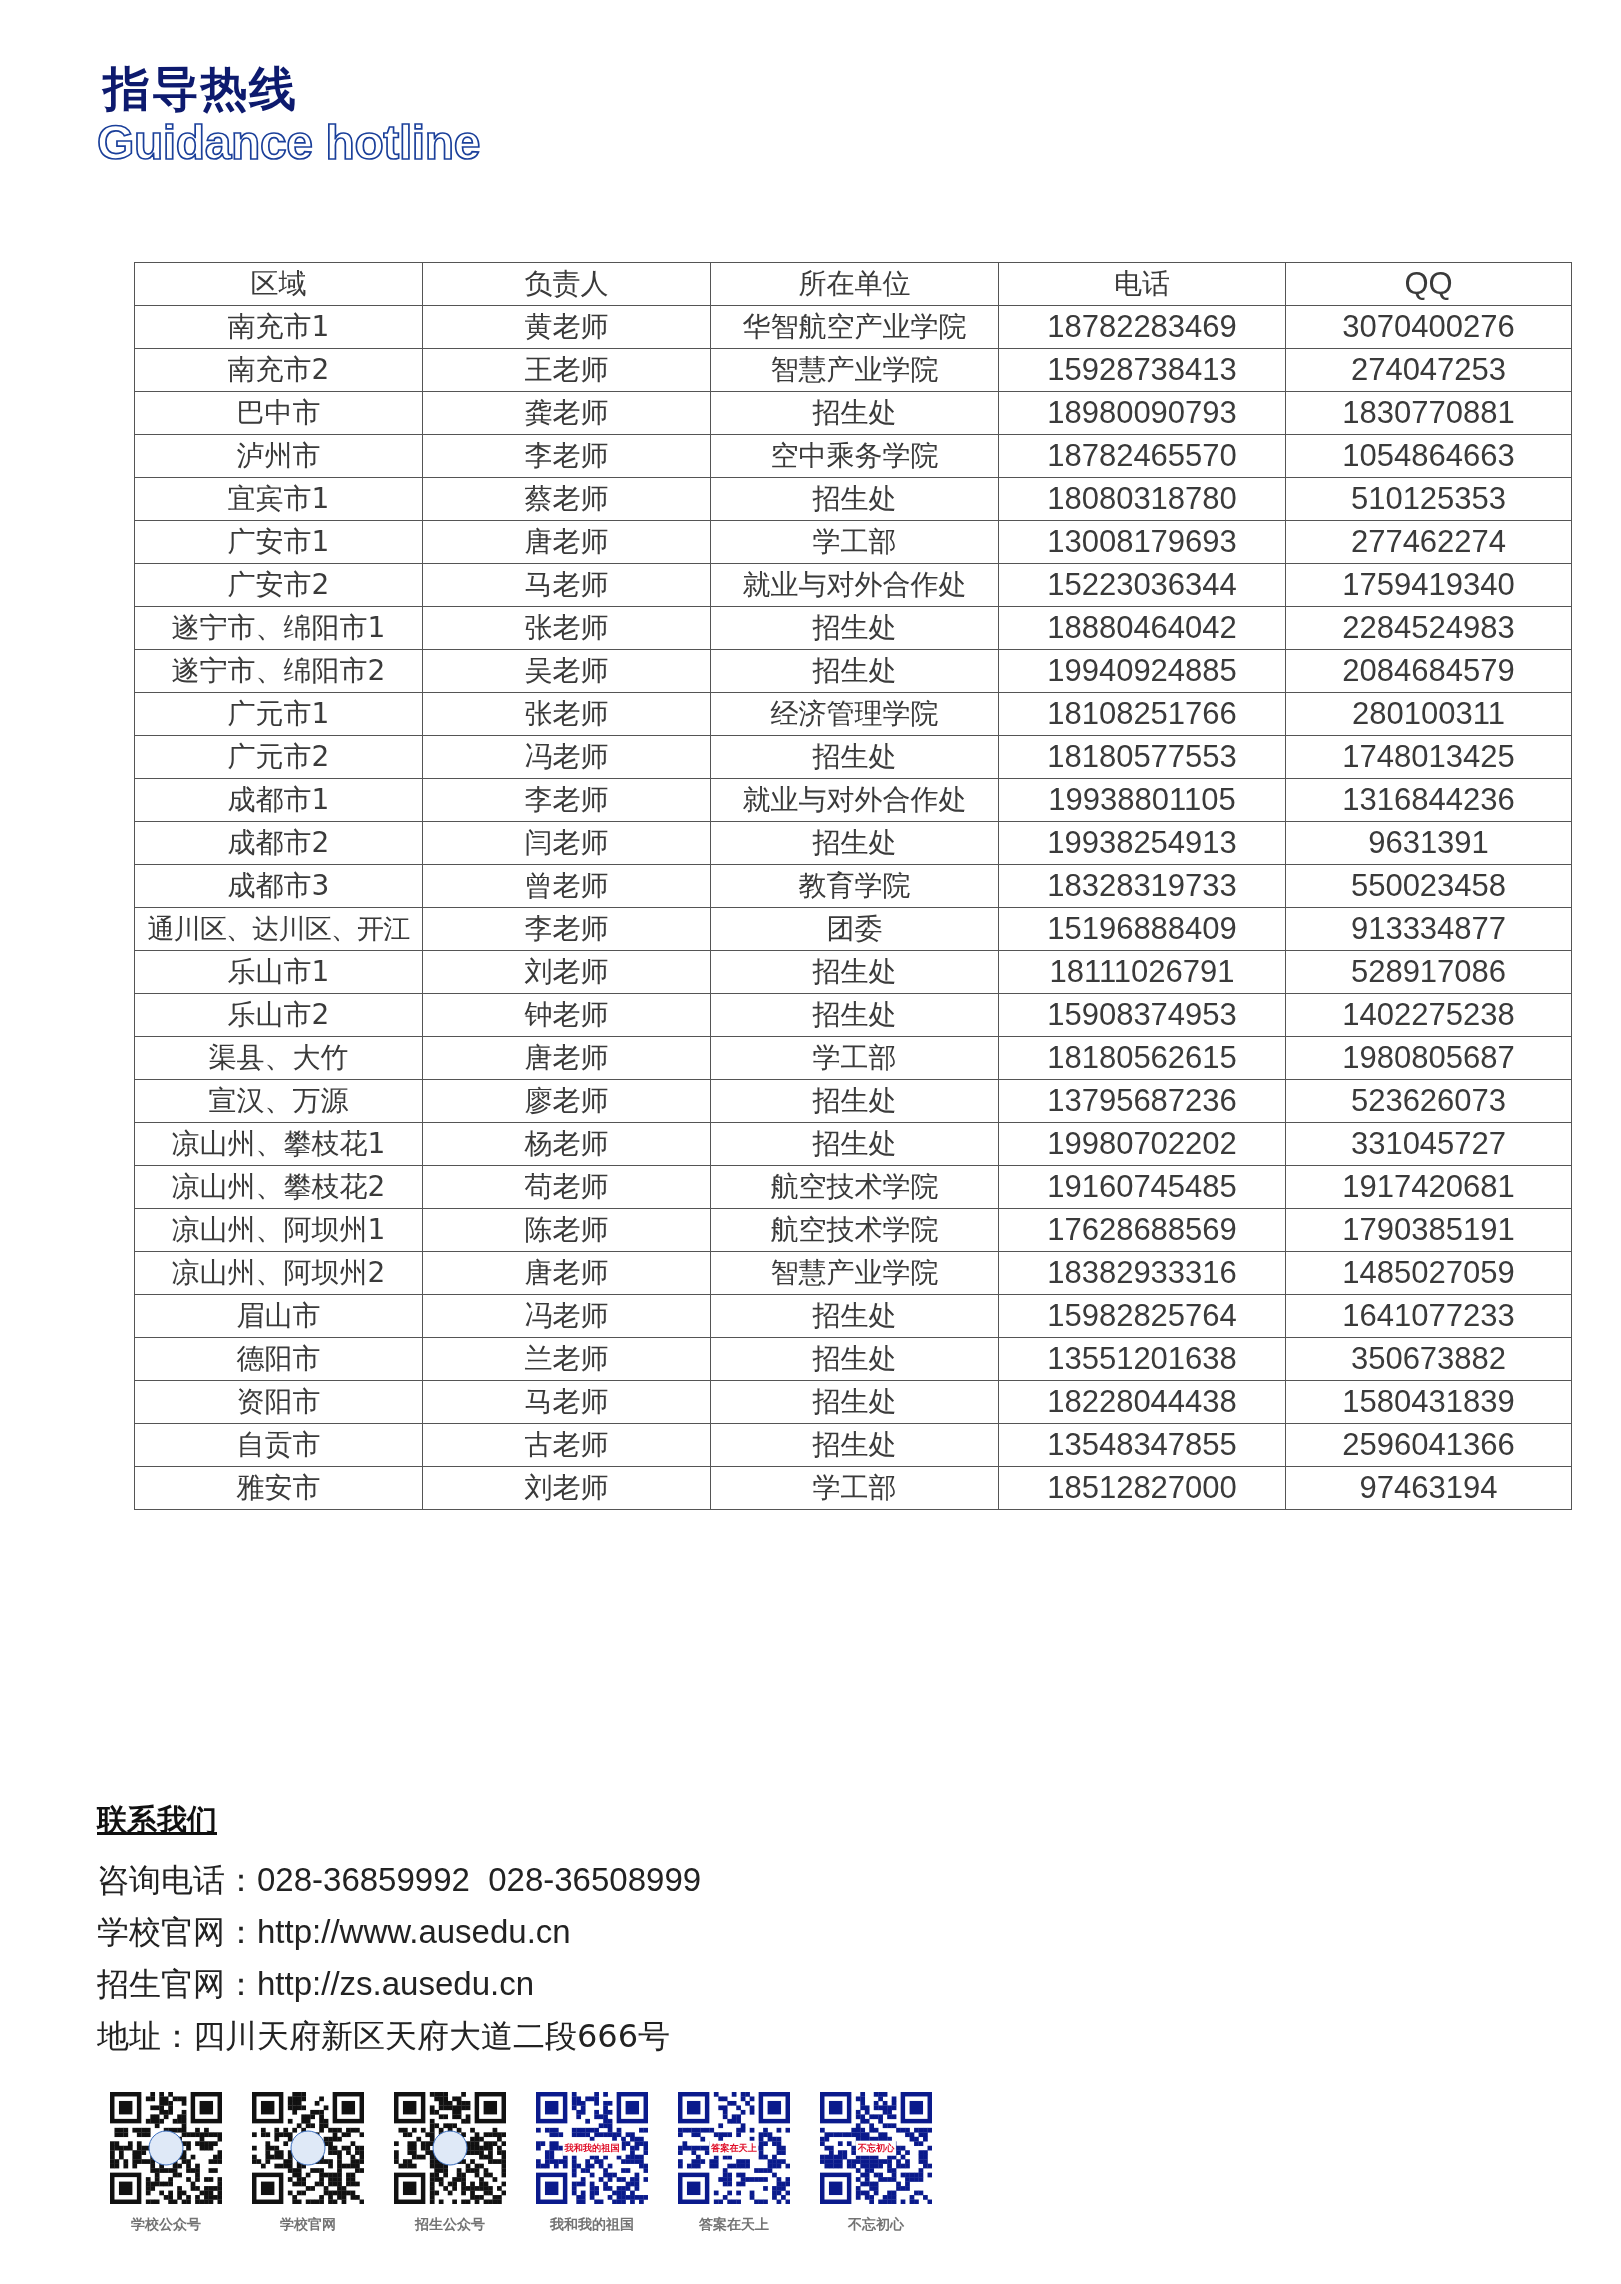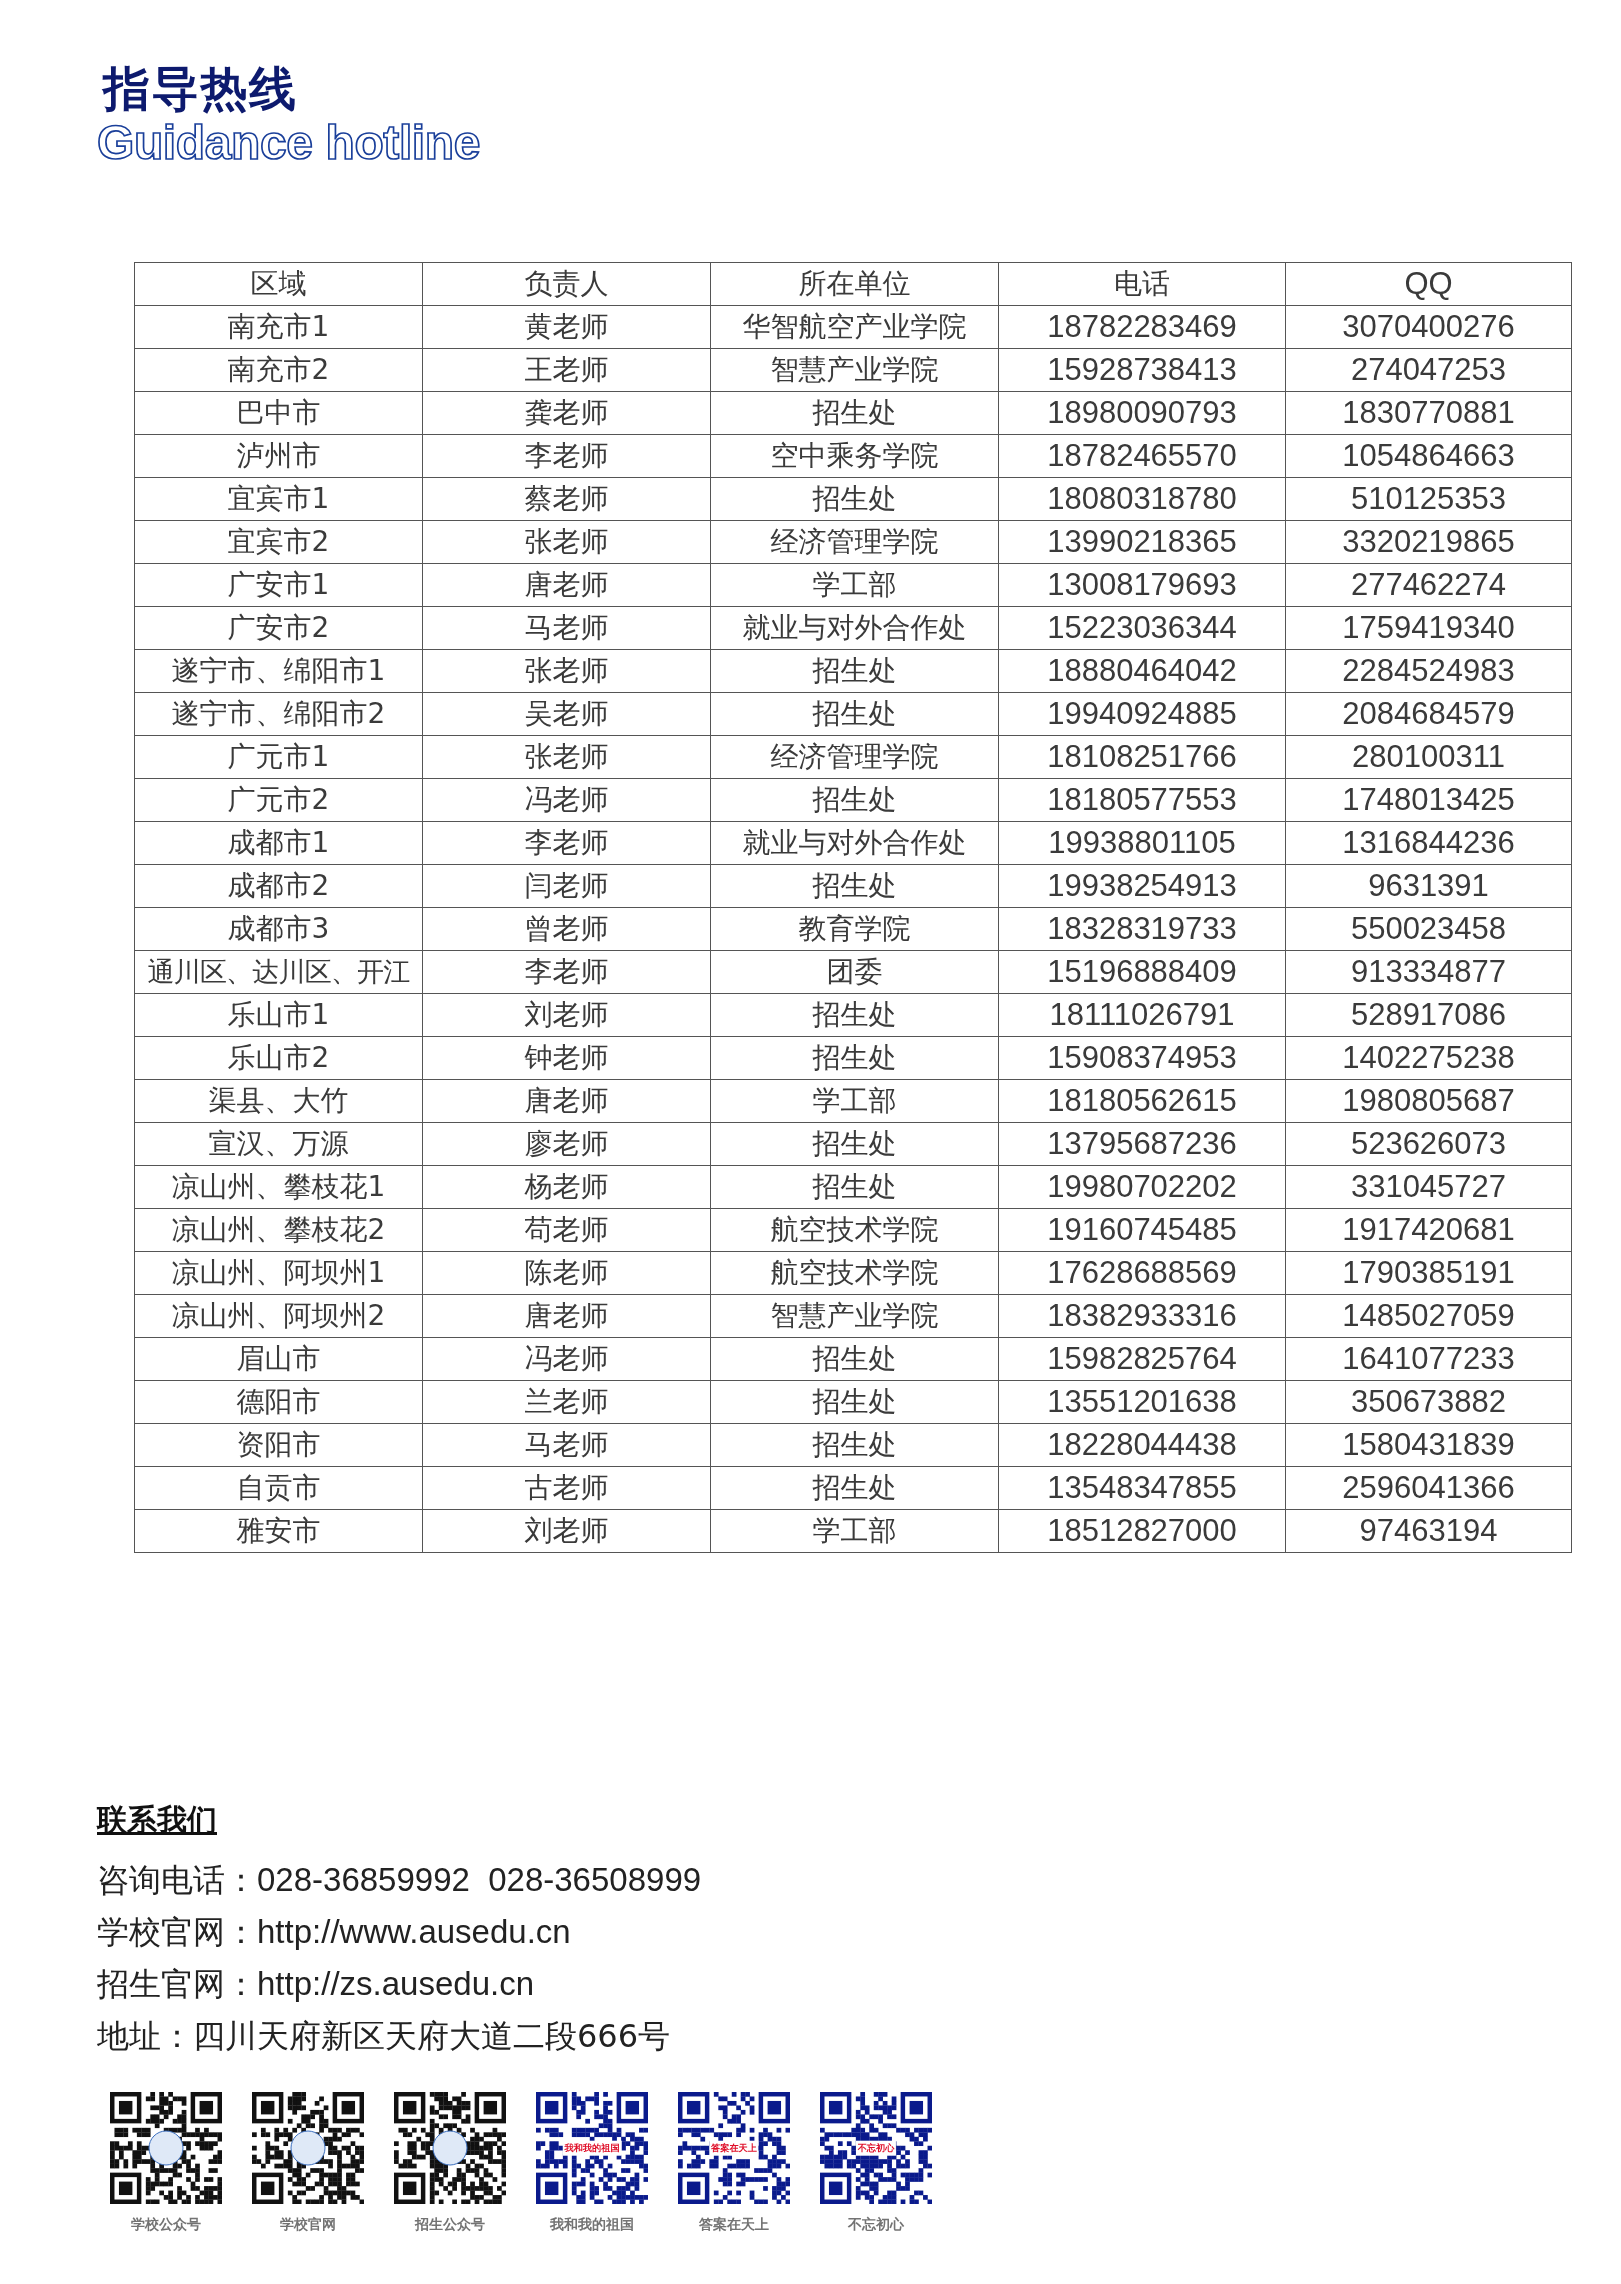--- a/index.html
+++ b/index.html
@@ -83,27 +83,20 @@
         <td>空中乘务学院</td>
         <td class="num">18782465570</td>
         <td class="num">1054864663</td>
       </tr>
       <tr>
         <td>宜宾市1</td>
         <td>蔡老师</td>
         <td>招生处</td>
         <td class="num">18080318780</td>
         <td class="num">510125353</td>
-      </tr>
-      <tr>
-        <td>宜宾市2</td>
-        <td>张老师</td>
-        <td>经济管理学院</td>
-        <td class="num">13990218365</td>
-        <td class="num">3320219865</td>
       </tr>
       <tr>
         <td>广安市1</td>
         <td>唐老师</td>
         <td>学工部</td>
         <td class="num">13008179693</td>
         <td class="num">277462274</td>
       </tr>
       <tr>
         <td>广安市2</td>

